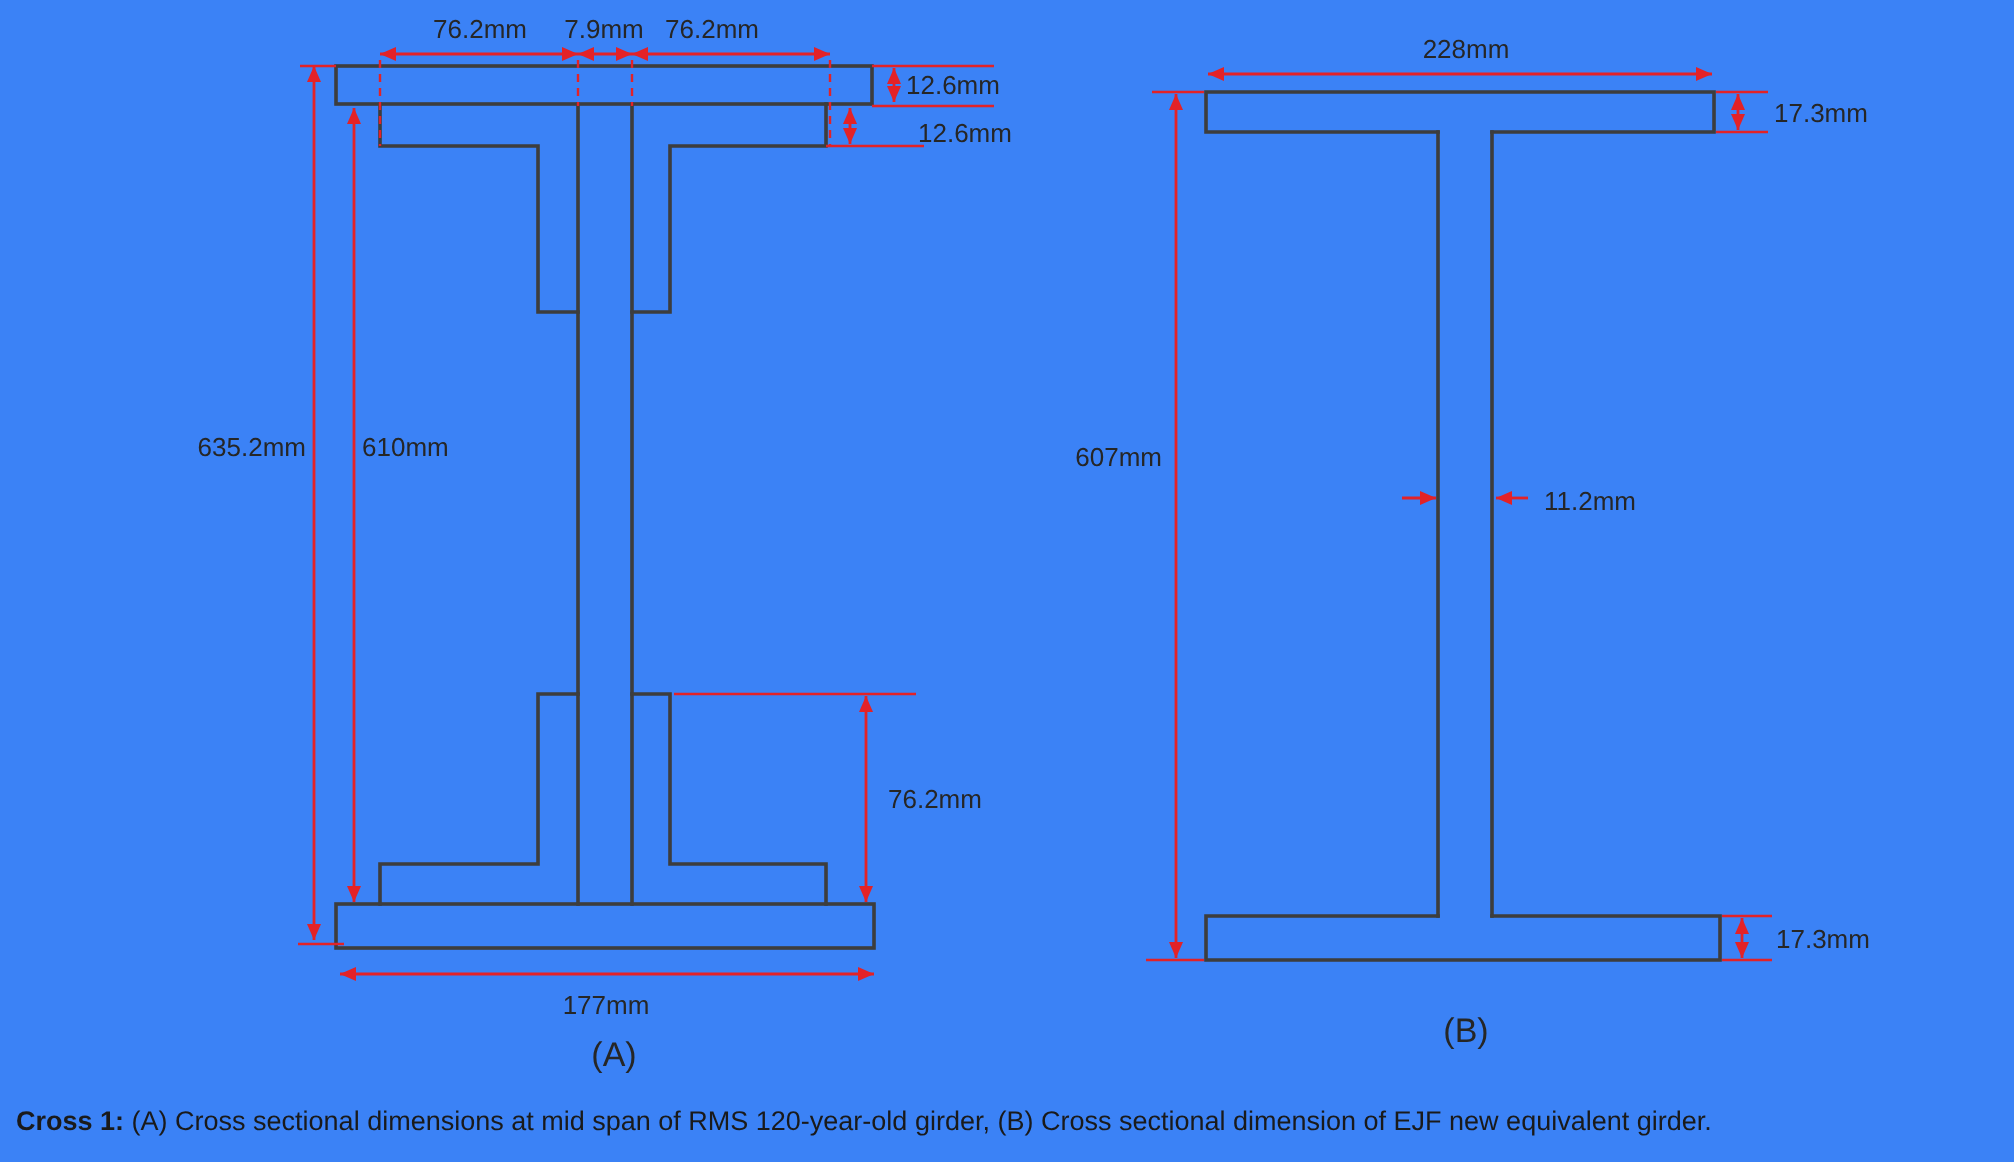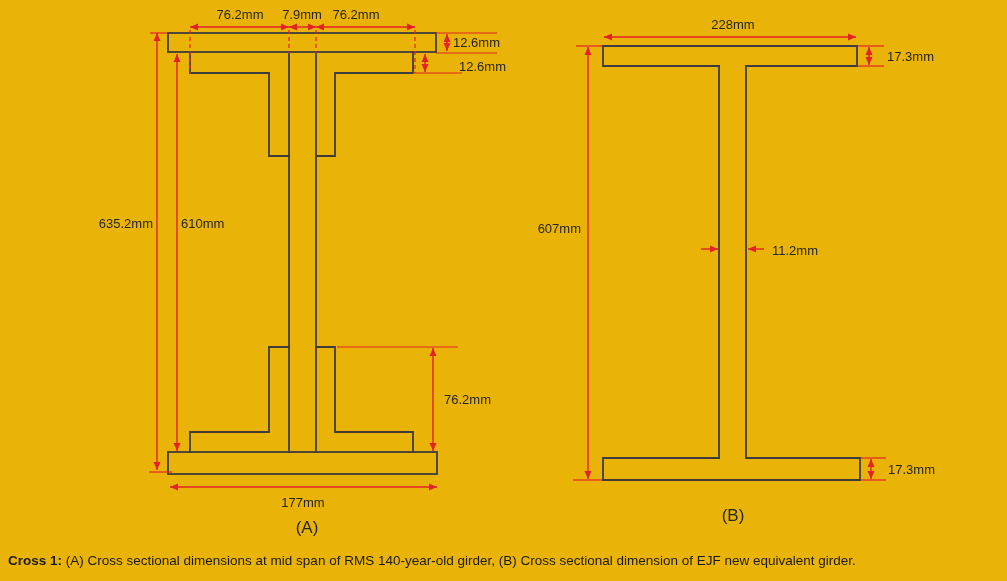--- a/index.html
+++ b/index.html
@@ -1,16 +1,16 @@
 <!DOCTYPE html>
 <html><head>
 <meta charset="utf-8">
 <style>
   html,body{margin:0;padding:0;background:#ffffff;}
-  .page{position:relative;width:1007px;height:581px;background:#eab308;overflow:hidden;
+  .page{position:relative;width:1007px;height:581px;background:#3b82f6;overflow:hidden;
         font-family:"Liberation Sans",sans-serif;}
   svg{position:absolute;left:0;top:0;}
   .outline{fill:none;stroke:#3d3d3d;stroke-width:1.8;stroke-linejoin:miter;stroke-linecap:square;}
   .dim{stroke:#e32227;stroke-width:1.4;fill:none;}
   .ext{stroke:#e32227;stroke-width:1.2;fill:none;}
   .dash{stroke:#e32227;stroke-width:1.2;fill:none;stroke-dasharray:4 3;}
   .ah{fill:#e32227;stroke:none;}
   text{font-family:"Liberation Sans",sans-serif;font-size:13px;fill:#262626;}
   .big{font-size:17px;}
   .caption{position:absolute;left:8px;top:551px;width:992px;font-size:13.5px;color:#1a1a1a;line-height:20px;}
@@ -105,15 +105,15 @@
     <g>
       <text x="733" y="29" text-anchor="middle">228mm</text>
       <text x="887" y="61" text-anchor="start">17.3mm</text>
       <text x="581" y="233" text-anchor="end">607mm</text>
       <text x="772" y="255" text-anchor="start">11.2mm</text>
       <text x="888" y="474" text-anchor="start">17.3mm</text>
       <text x="733" y="521" text-anchor="middle" class="big">(B)</text>
     </g>
   </svg>
 
-  <div class="caption"><b>Cross 1:</b><span> (A) Cross sectional dimensions at mid span of RMS 140-year-old girder, (B) Cross sectional dimension of EJF new equivalent girder.</span></div>
+  <div class="caption"><b>Cross 1:</b><span> (A) Cross sectional dimensions at mid span of RMS 120-year-old girder, (B) Cross sectional dimension of EJF new equivalent girder.</span></div>
 
 </div>
 
 </body></html>

